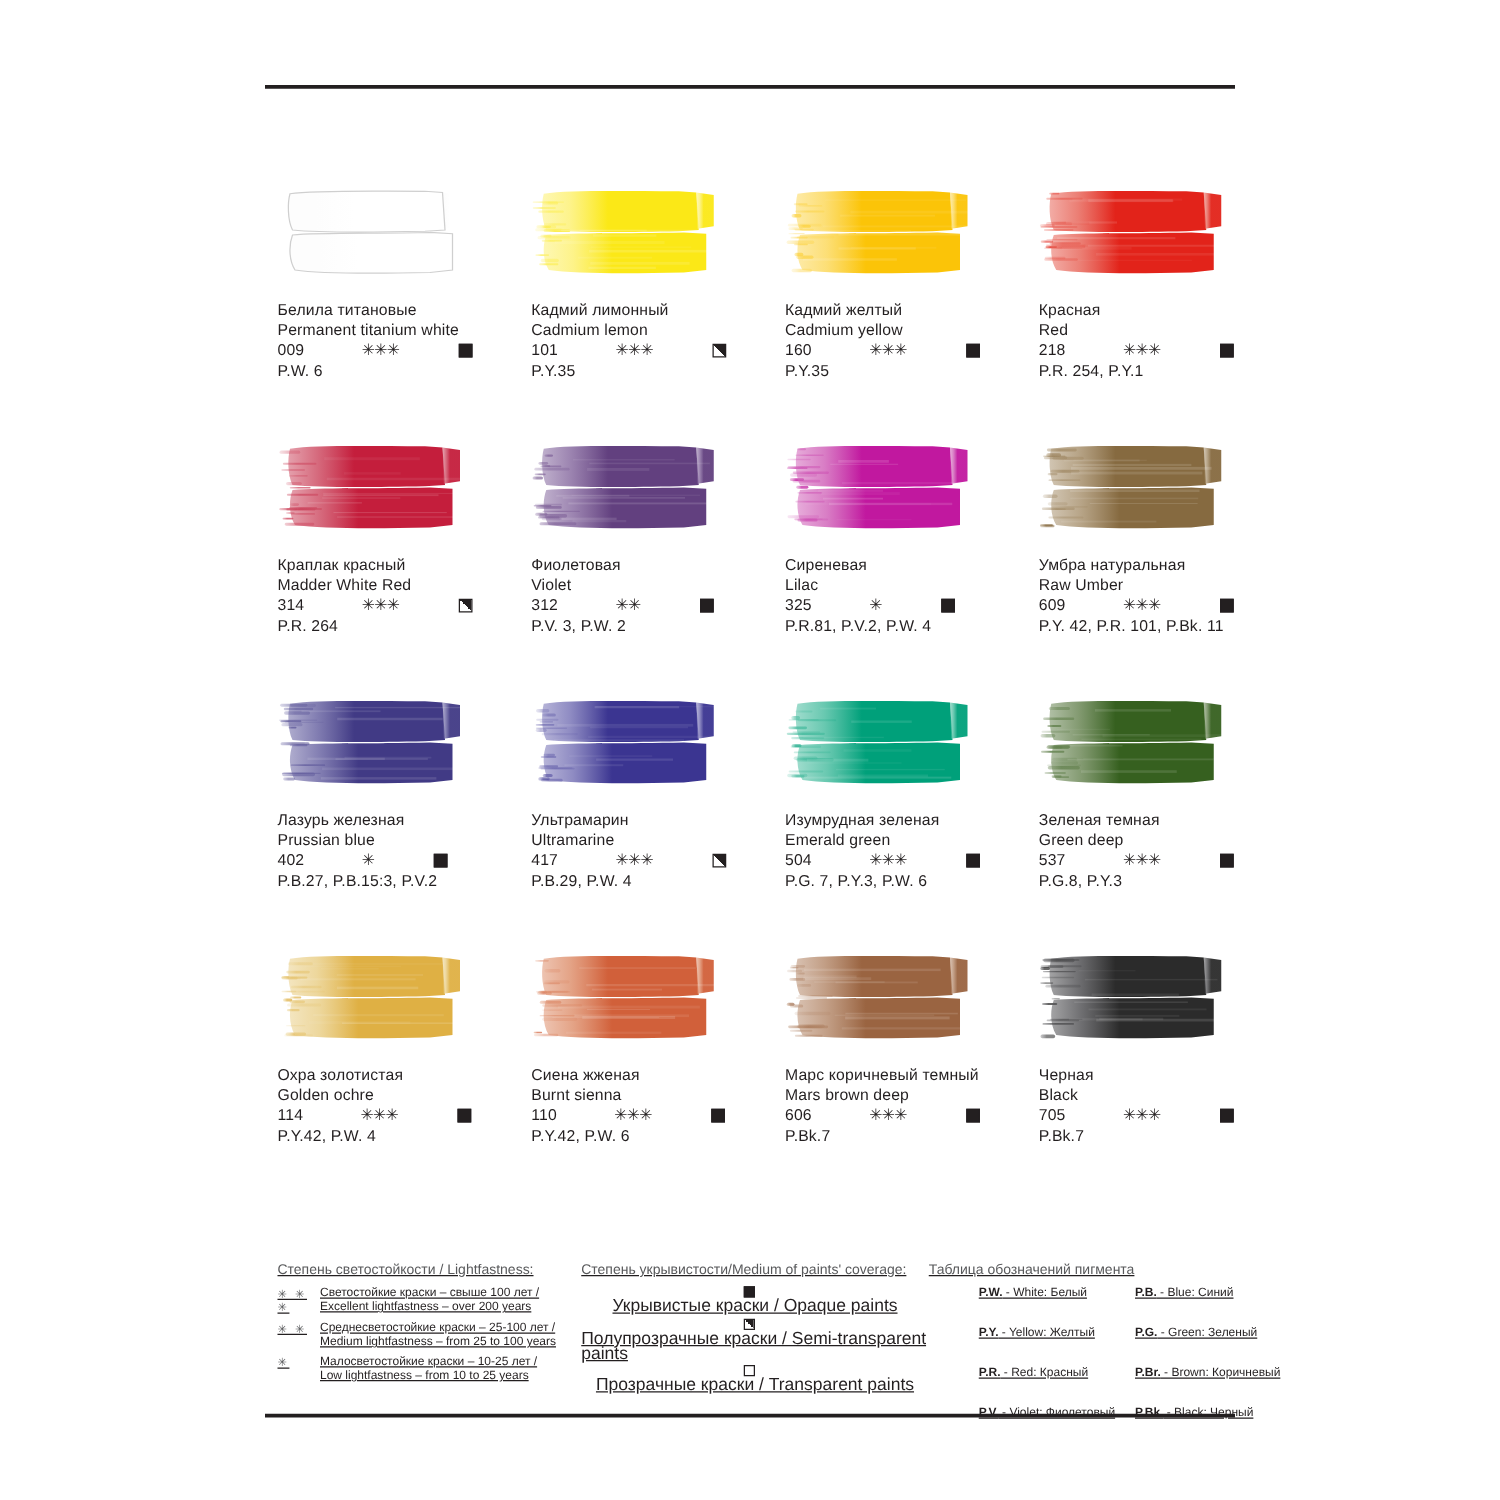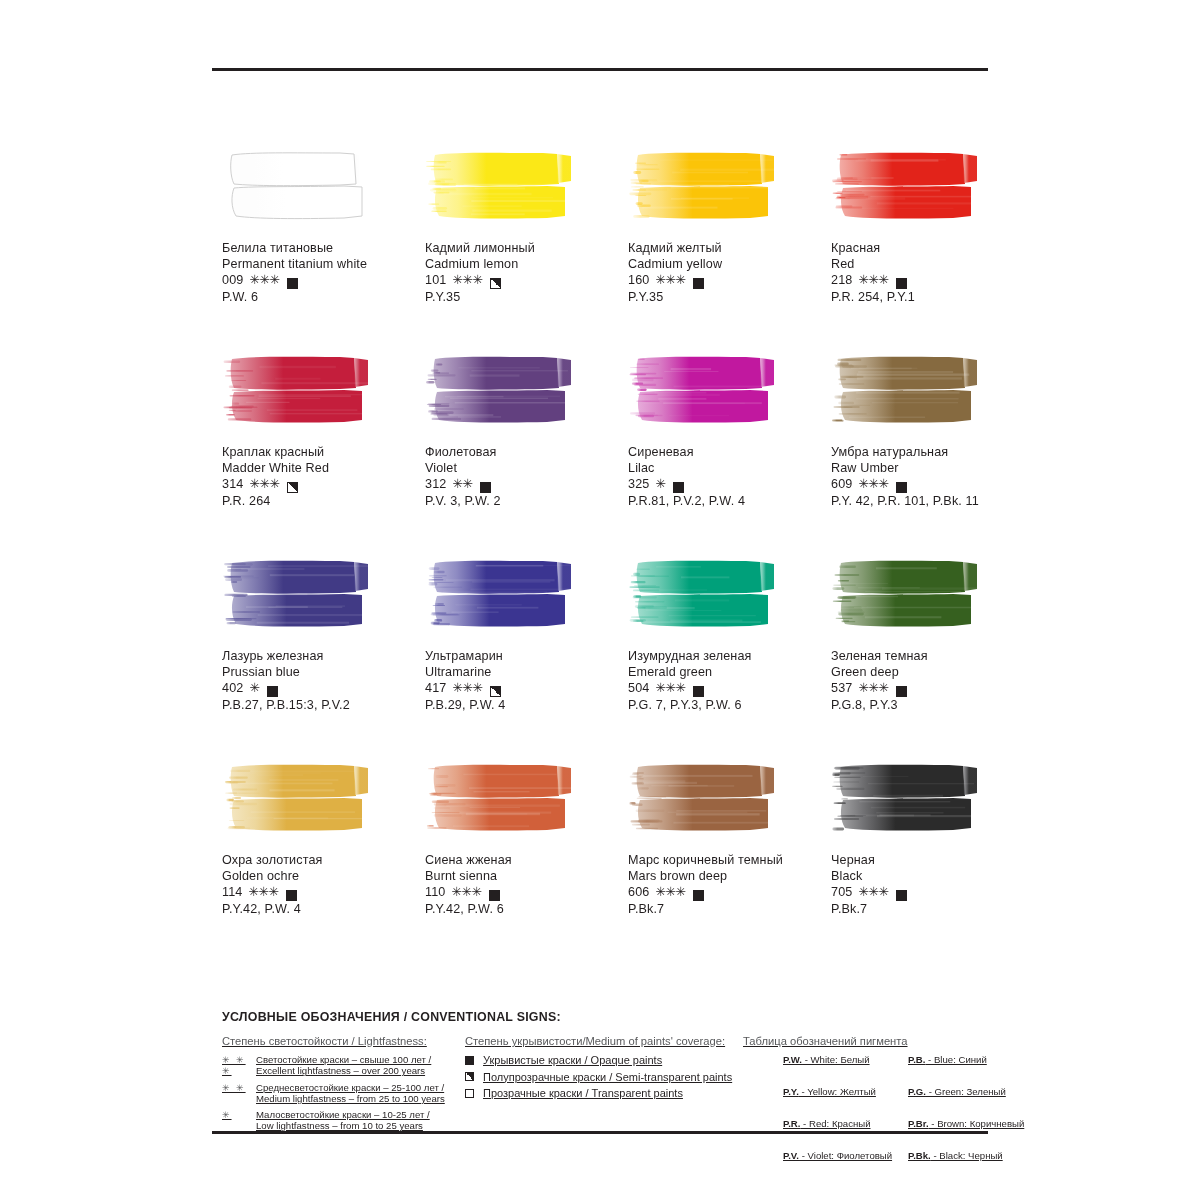--- a/index.html
+++ b/index.html
@@ -68,23 +68,24 @@
     width: 200px;
     font-size: 12.6px;
     line-height: 16.2px;
     letter-spacing: 0.01em;
   }
   .name-ru, .name-en {
     white-space: nowrap;
   }
   .code-line {
     display: flex;
-    align-items: flex-end;
+    align-items: center;
     white-space: nowrap;
     height: 16.2px;
+    gap: 40px;
   }
   .code-num { }
   .stars {
     display: inline-flex;
     align-items: center;
     margin-left: 6px;
     letter-spacing: 2.5px;
     font-size: 12.6px;
   }
   .star {
@@ -159,22 +160,23 @@
   }
   .lf-text {
     color: #231f20;
   }
   .lf-text .l2 { display: block; }
 
   .cov-row {
     display: flex;
     align-items: center;
     margin-bottom: 4.5px;
-    font-size: 11px;
+    font-size: 14px;
     line-height: 12px;
+    flex-direction: column;
   }
   .cov-row .mark {
     width: 9px; height: 9px;
     flex: 0 0 9px;
     box-sizing: border-box;
     margin-right: 9px;
     position: relative;
   }
   .cov-row .mark.opaque { background: #231f20; border: 1px solid #231f20; }
   .cov-row .mark.semi { background: #fff; border: 1px solid #231f20; overflow: hidden; }
@@ -1118,21 +1120,20 @@
               <span class="star">✳</span>
             </span>
             <span class="cov opaque"></span>
           </div>
           <div class="pigment">P.Bk.7</div>
         </div>
       </div>
     </div>
 
   <div class="legend">
-    <div class="legend-title">УСЛОВНЫЕ ОБОЗНАЧЕНИЯ / CONVENTIONAL SIGNS:</div>
     <div class="legend-cols">
 
       <div class="legend-col c1">
         <div class="legend-head">Степень светостойкости / Lightfastness:</div>
         <div id="lf-rows">
             <div class="lf-row">
               <div class="lf-marks">✳ ✳ ✳</div>
               <div class="lf-text"><span>Светостойкие краски – свыше 100 лет /</span><span class="l2">Excellent lightfastness – over 200 years</span></div>
             </div>
             <div class="lf-row">

